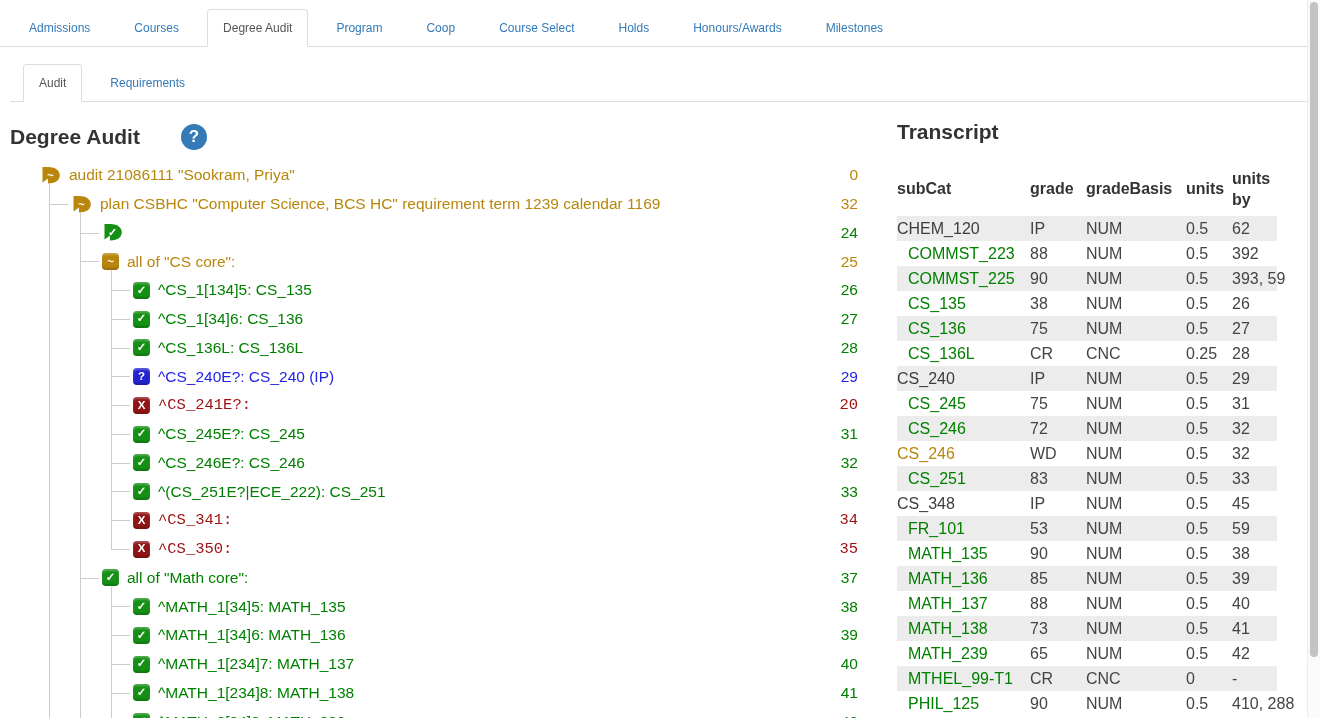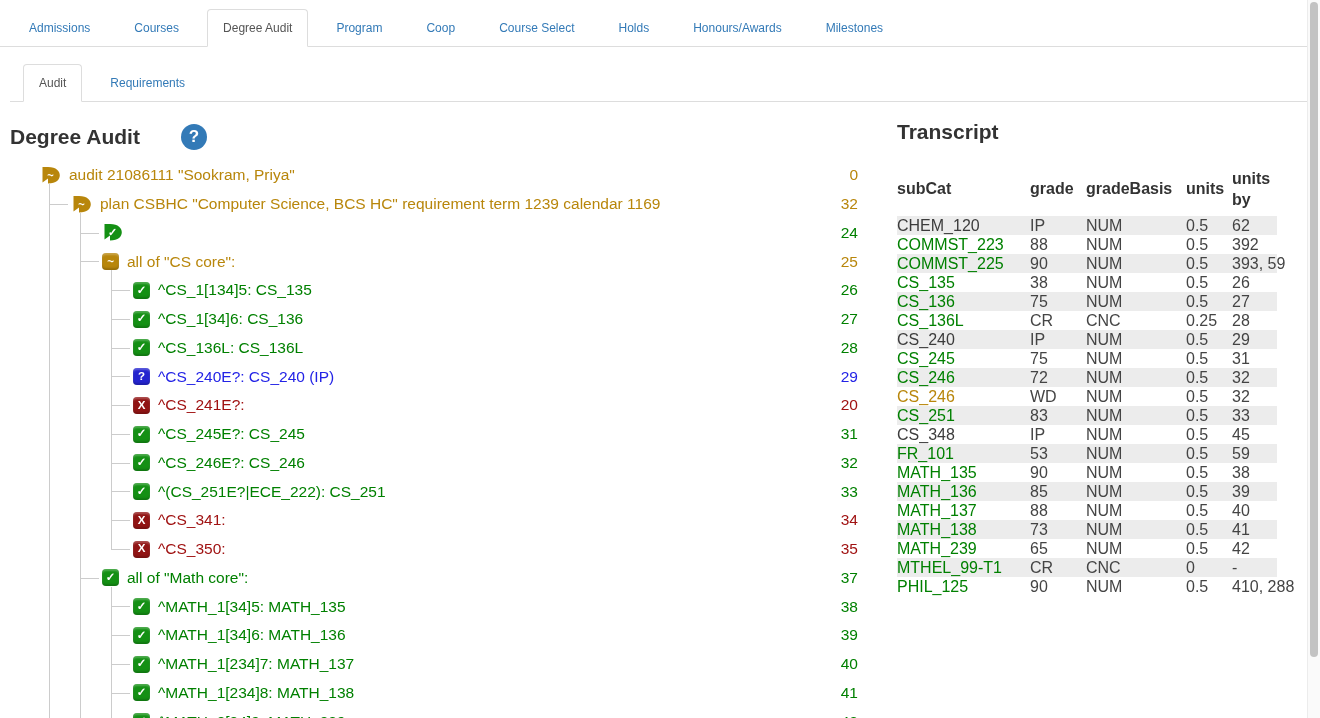--- a/index.html
+++ b/index.html
@@ -28,30 +28,30 @@
   .tree-row { position:relative; height:28.75px; display:flex; align-items:center; z-index:2; }
   .tree-row .lbl { font-size:15.5px; margin-left:8px; white-space:nowrap; cursor:pointer; }
   .tree-row .num { font-size:15.5px; margin-left:auto; }
   .pillow { display:inline-flex; width:17px; height:17px; border-radius:4px; flex:none;
     align-items:center; justify-content:center; color:#fff; font-weight:bold; font-size:11.5px;
     line-height:1; box-shadow:inset 0 -2px 2px rgba(0,0,0,.18), inset 0 2px 2px rgba(255,255,255,.25);
     cursor:pointer; }
   .flagsvg { flex:none; cursor:pointer; }
   .guide { position:absolute; background:var(--guide); z-index:1; }
   .st-warn { color:var(--warn); } .st-ok { color:var(--ok); }
-  .st-ip { color:var(--ip); } .st-fail { color:var(--fail); }
+  .st-ip { color:var(--ip); } .st-fail { color:var(--fail);font-family:Liberation Mono, monospace; }
 
   
   #transcript { position:absolute; left:897px; top:120px; width:380px; }
   .t-grid { display:grid; grid-template-columns:133px 56px 100px 46px 1fr; align-items:center; }
   #t-head { margin-top:19px; min-height:53px; font-weight:bold; color:var(--heading);
     font-size:16px; line-height:1.3; }
-  .t-row { height:19px; font-size:16px; color:var(--cell-text); }
+  .t-row { height:25px; font-size:16px; color:var(--cell-text); }
   .t-row.striped { background:var(--stripe); }
-  .t-row .subcat.ok { color:var(--ok); } .t-row .subcat.warn { color:var(--warn); }
+  .t-row .subcat.ok { color:var(--ok);margin-left:11px; } .t-row .subcat.warn { color:var(--warn); }
   .t-row .subcat.plain { color:var(--plain); }
   .cell { white-space:nowrap; }
 
   
   #scrollbar { position:absolute; right:0; top:0; width:13px; height:718px;
     background:#fafafa; border-left:1px solid #ececec; }
   #scroll-thumb { position:absolute; left:2px; top:2px; width:8px; height:655px;
     border-radius:4px; background:var(--scroll-thumb); cursor:pointer; }
 </style>
 </head>

